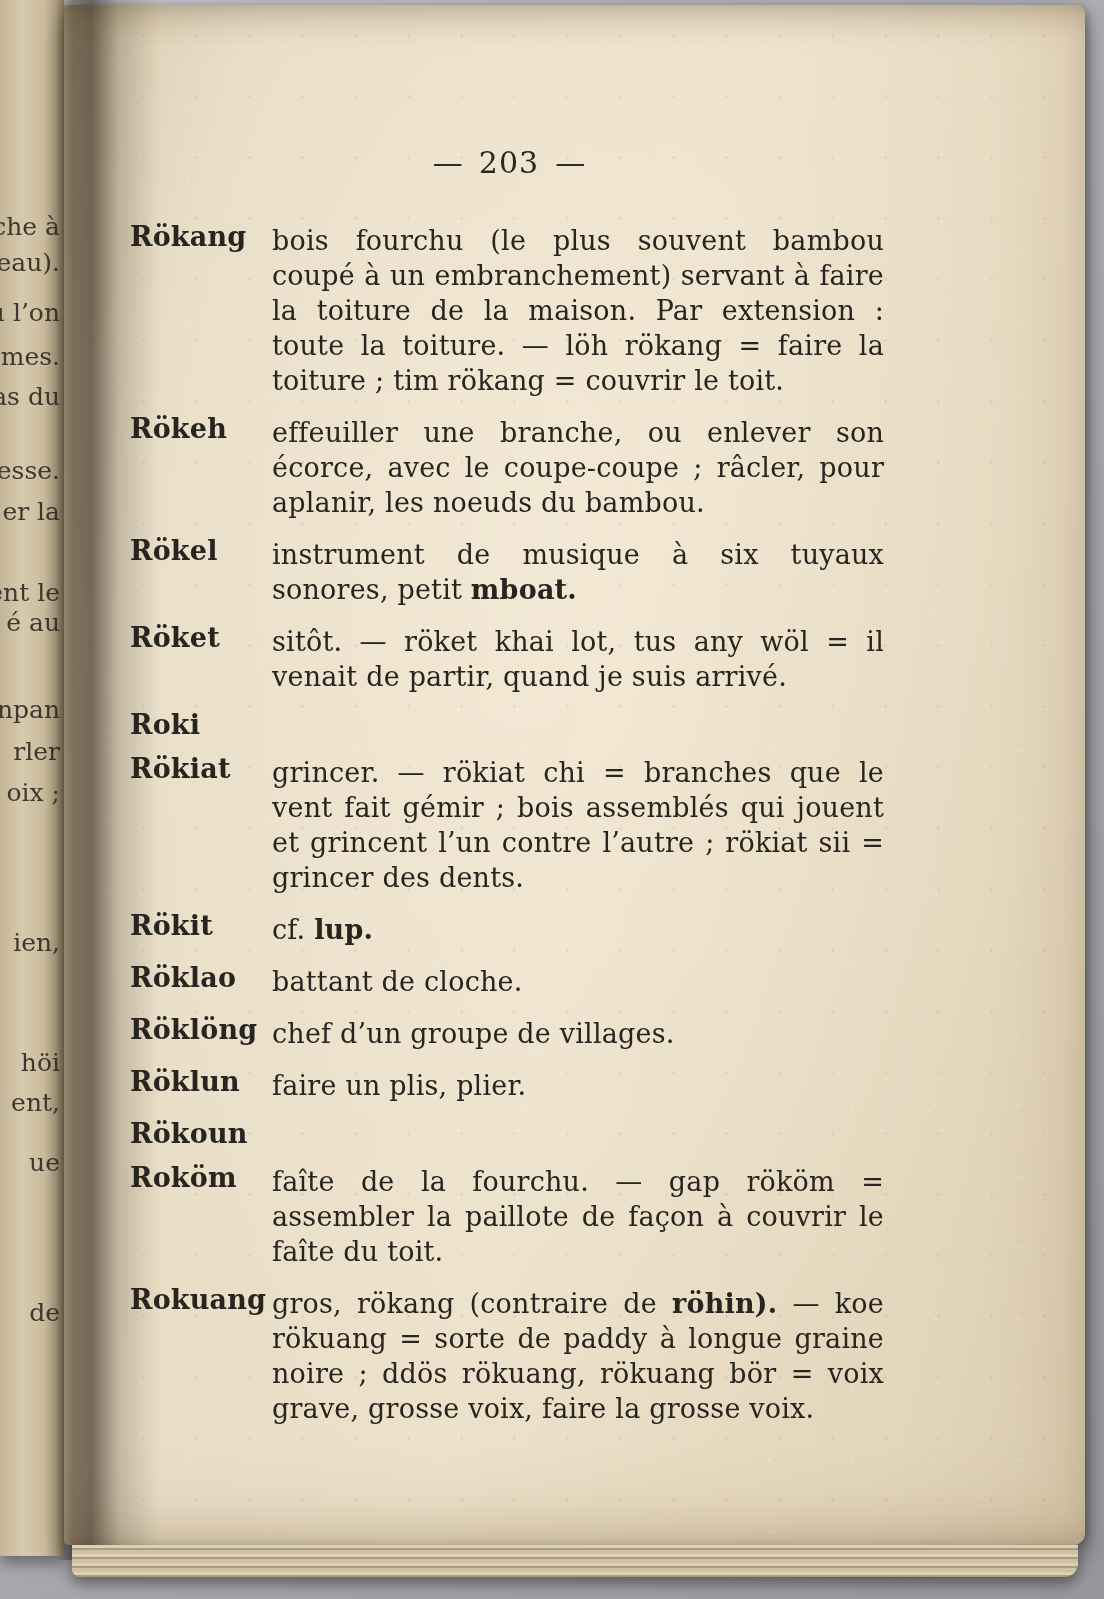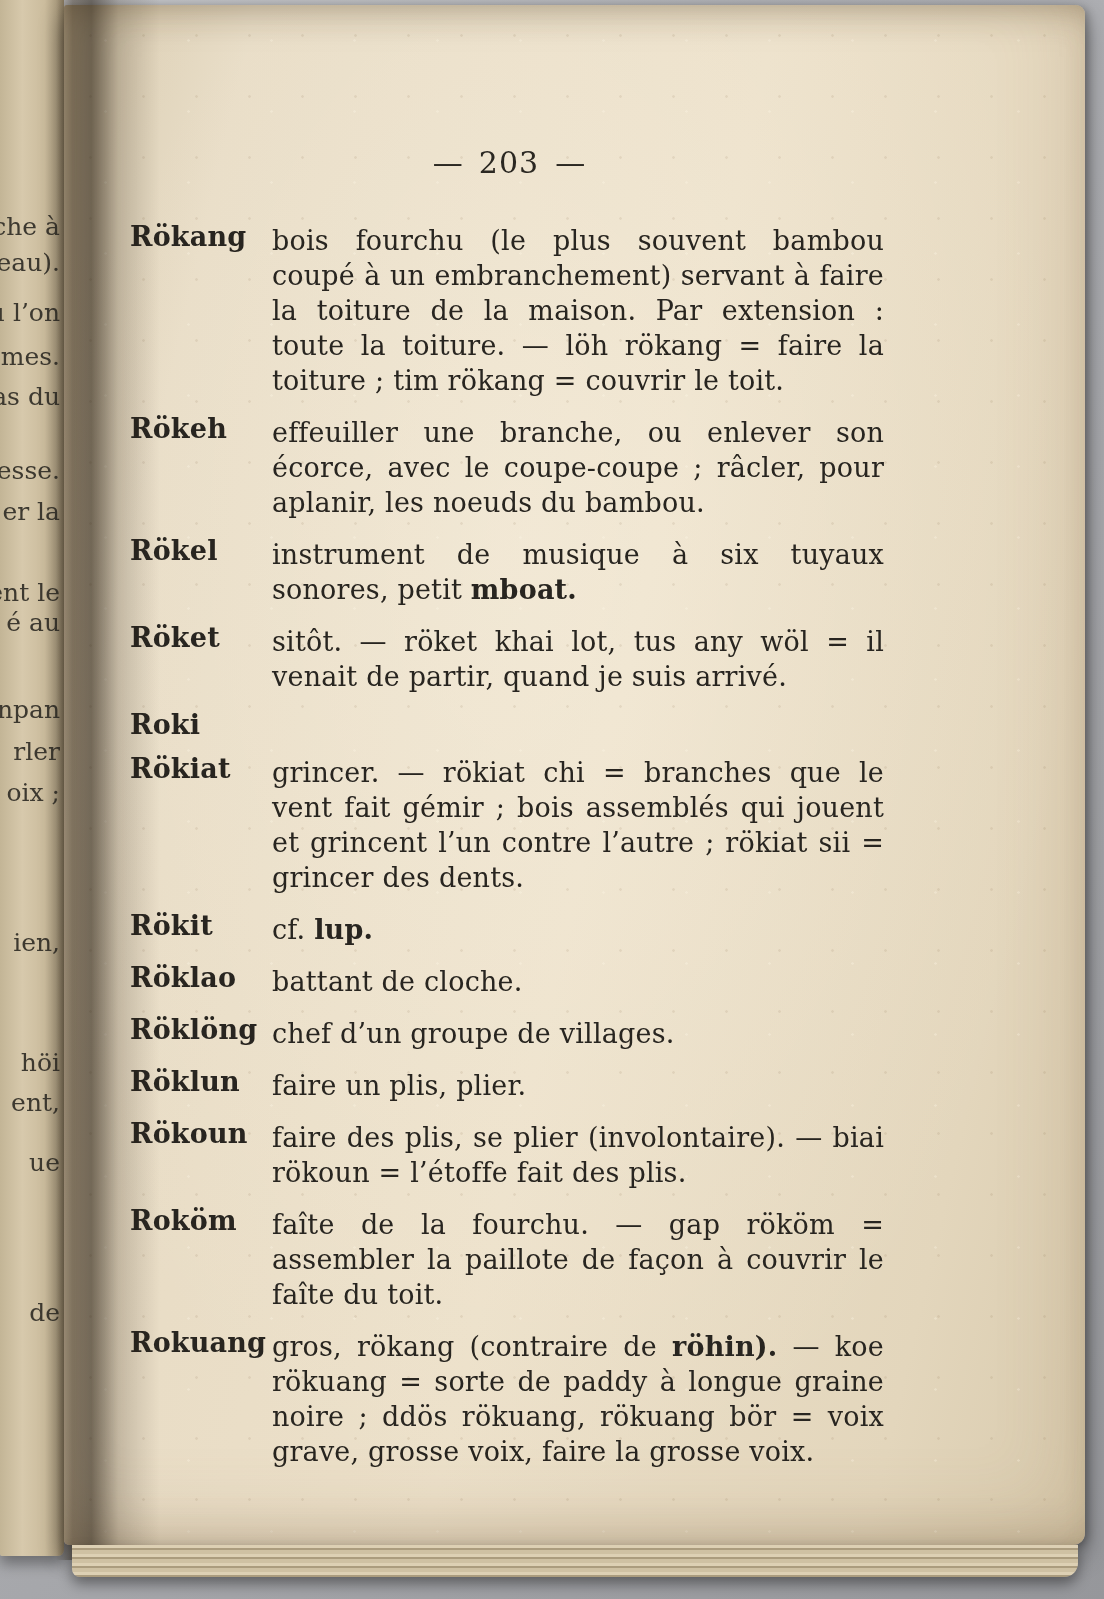--- a/index.html
+++ b/index.html
@@ -175,21 +175,20 @@
     <p class="definition"><span>chef d’un groupe de villages.</span></p>
   </div>
 
   <div class="entry">
     <span class="term">Röklun</span>
     <p class="definition"><span>faire un plis, plier.</span></p>
   </div>
 
   <div class="entry">
     <span class="term">Rökoun</span>
-    <p class="definition"><span>faire des plis, se plier (involontaire). — biai rökoun = l’étoffe fait des plis.</span></p>
   </div>
 
   <div class="entry">
     <span class="term">Roköm</span>
     <p class="definition"><span>faîte de la fourchu. — gap rököm = assembler la paillote de façon à couvrir le faîte du toit.</span></p>
   </div>
 
   <div class="entry">
     <span class="term">Rokuang</span>
     <p class="definition"><span>gros, rökang (contraire de </span><b>röhin).</b><span> — koe rökuang = sorte de paddy à longue graine noire ; ddös rökuang, rökuang bör = voix grave, grosse voix, faire la grosse voix.</span></p>

